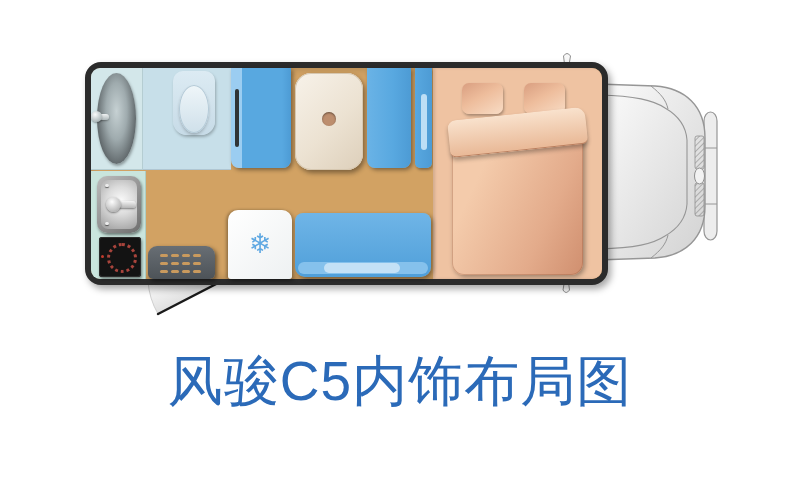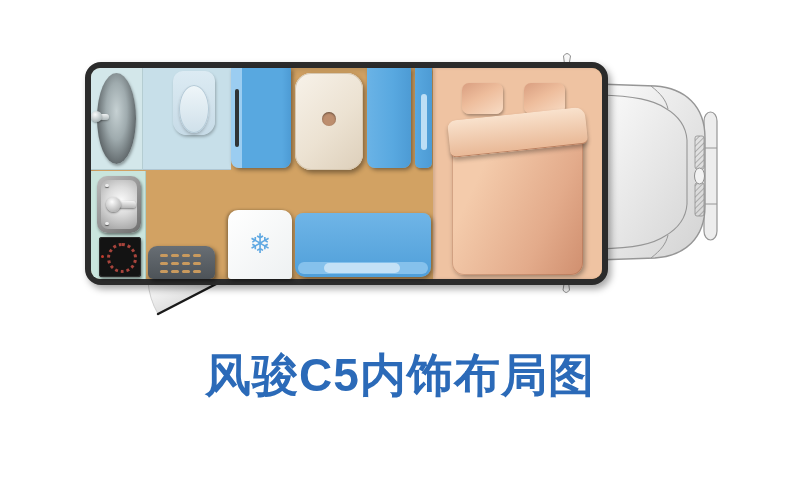--- a/index.html
+++ b/index.html
@@ -104,21 +104,21 @@
        background:linear-gradient(180deg,#6fb5e7,#4f9fd9);box-shadow:2px 2px 4px rgba(0,0,0,.4);}
   .bench-lip{left:3px;right:3px;bottom:3px;height:12px;border-radius:7px;background:#85c1ec;}
   .bench-pill{left:29px;bottom:4px;width:76px;height:10px;border-radius:6px;background:#c4e1f6;}
 
   
   .door-svg{position:absolute;left:140px;top:280px;z-index:1;}
   .cab-svg{position:absolute;left:555px;top:48px;z-index:0;}
 
   
   .caption{position:absolute;left:0;top:345px;width:100%;text-align:center;
-       font-size:46px;font-weight:bold;color:#2b6ab8;letter-spacing:1px;}
+       font-size:55px;font-weight:normal;color:#2b6ab8;letter-spacing:1px;}
 </style>
 </head>
 <body>
 
 <div class="canvas">
 
   <svg class="cab-svg" width="175" height="260" viewBox="0 0 175 260">
     <defs>
       <linearGradient id="cabFill" x1="0" y1="0" x2="1" y2="1">
         <stop offset="0" stop-color="#fcfcfc"></stop>

